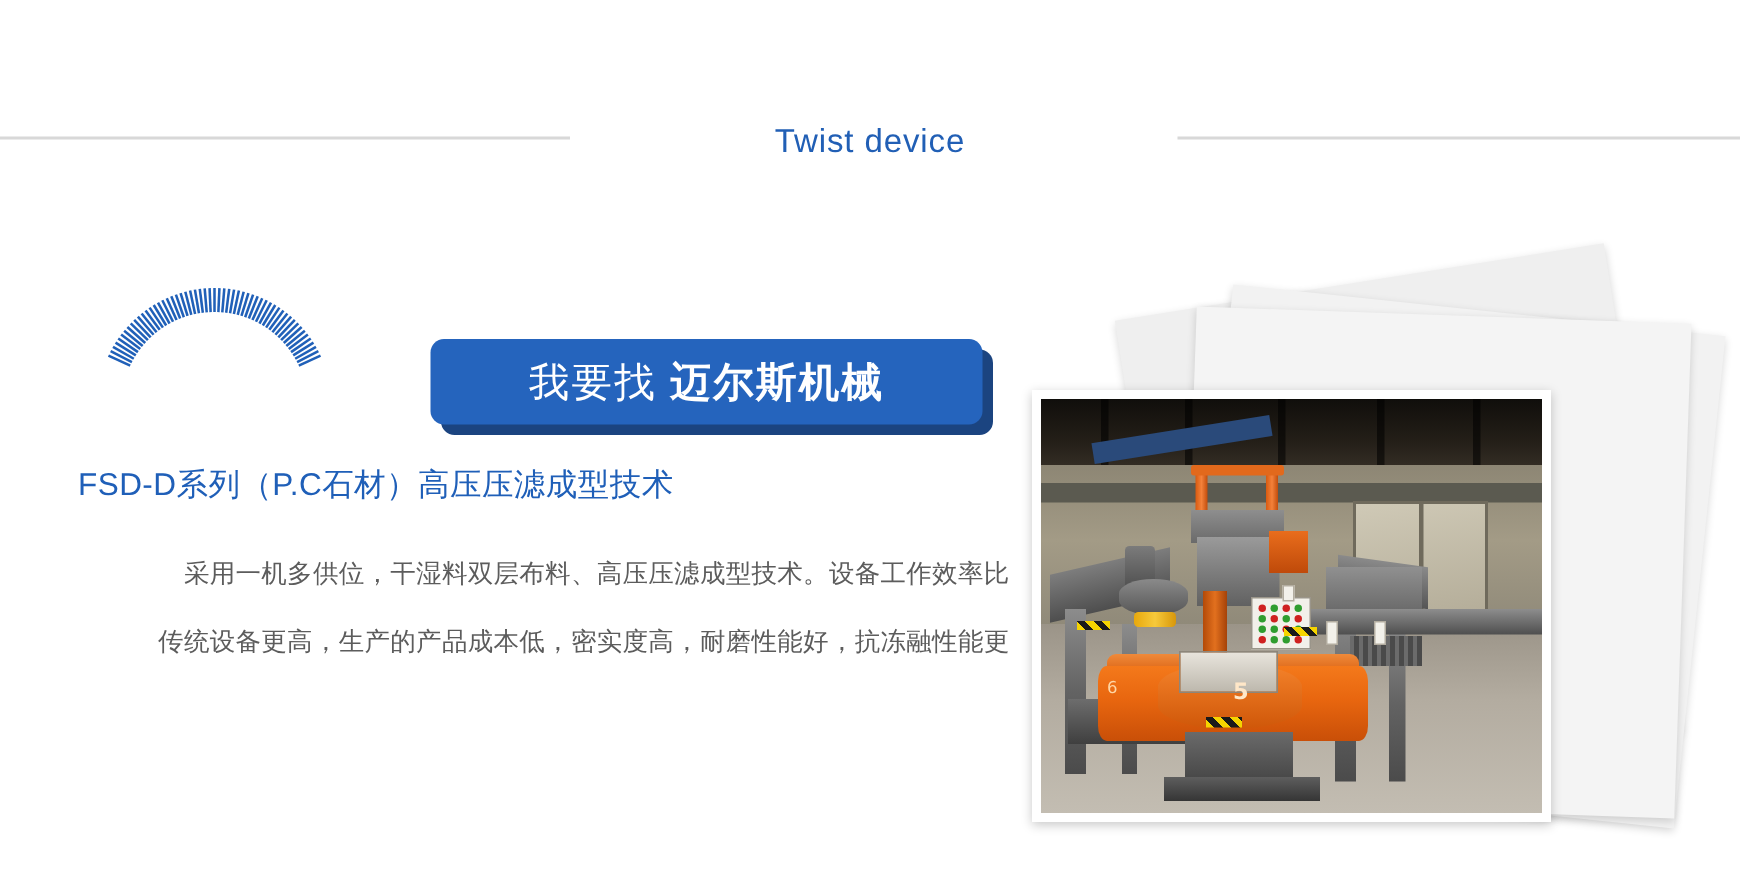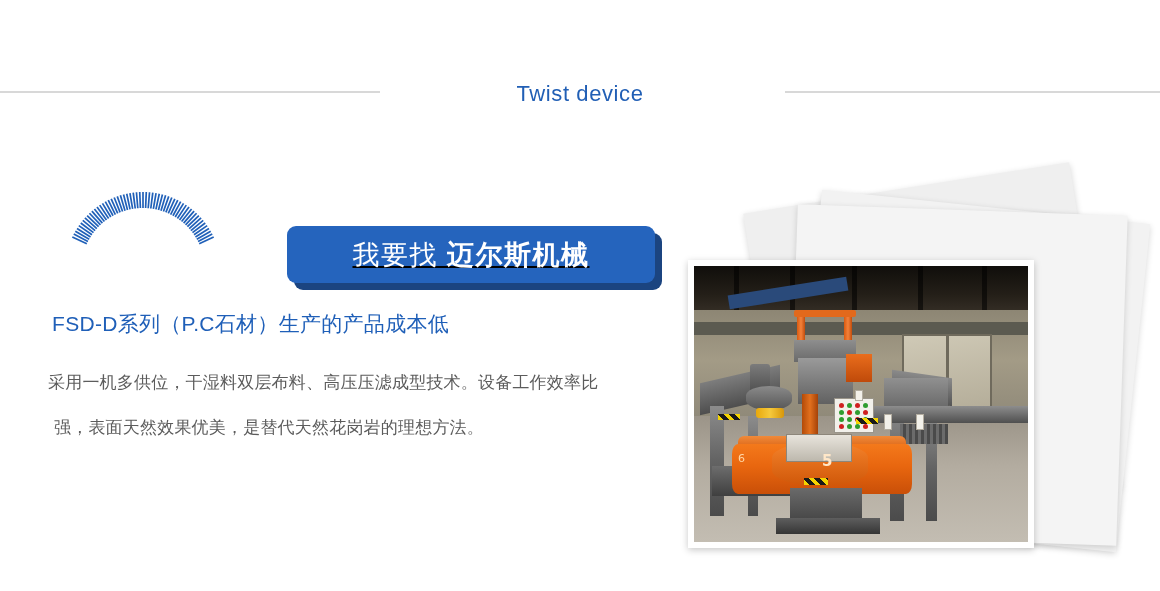--- a/index.html
+++ b/index.html
@@ -113,21 +113,20 @@
     top: 226px;
     width: 368px;
     height: 57px;
     background: #2564bd;
     border-radius: 9px;
     box-shadow: 7px 7px 0 0 #1b4480;
     display: flex;
     align-items: center;
     justify-content: center;
     cursor: pointer;
-    text-decoration: underline;
   }
   #cta-label {
     color: #ffffff;
     font-size: 27px;
     font-weight: bold;
     letter-spacing: 1.5px;
     white-space: nowrap;
   }
   #cta-label .thin { font-weight: normal; }
 
@@ -144,20 +143,21 @@
 
   #product-desc {
     position: absolute;
     left: 48px;
     top: 360px;
     width: 625px;
     font-size: 17px;
     line-height: 45px;
     color: #5c5c5c;
     letter-spacing: 0.2px;
+    text-align: right;
   }
   #product-desc p {
     margin: 0;
     white-space: nowrap;
   }
   #product-desc p.indent { text-indent: 6px; }
 
   
   #photo-stack {
     position: absolute;
@@ -461,25 +461,25 @@
         <line x1="150.04" y1="69.46" x2="164.24" y2="62.10"></line>
         <line x1="151.19" y1="71.80" x2="165.69" y2="65.04"></line>
       </g>
   </svg>
 </div>
 
 <div id="cta-button">
   <span id="cta-label"><span class="thin">我要找</span>&nbsp;<span>迈尔斯机械</span></span>
 </div>
 
-<div id="product-title">FSD-D系列（P.C石材）生产的产品成本低</div>
+<div id="product-title">FSD-D系列（P.C石材）高压压滤成型技术</div>
 
 <div id="product-desc">
   <p>采用一机多供位，干湿料双层布料、高压压滤成型技术。设备工作效率比</p>
-  <p class="indent">强，表面天然效果优美，是替代天然花岗岩的理想方法。</p>
+  <p>传统设备更高，生产的产品成本低，密实度高，耐磨性能好，抗冻融性能更</p>
 </div>
 
 <div id="photo-stack">
 
   <div class="paper" id="paper-back"></div>
   <div class="paper" id="paper-mid"></div>
   <div class="paper" id="paper-front"></div>
 
   <div id="photo-frame">
     <div id="photo">

